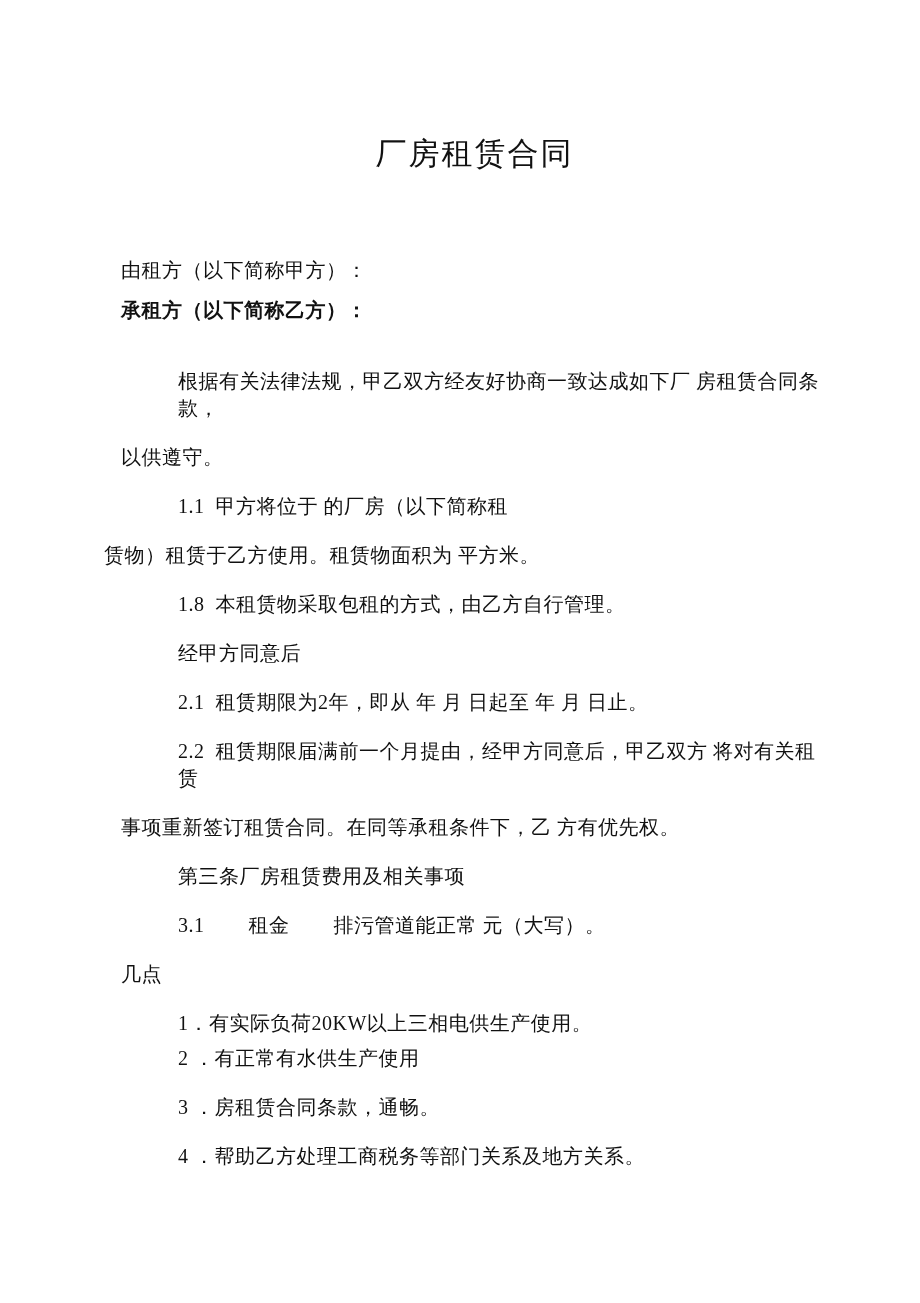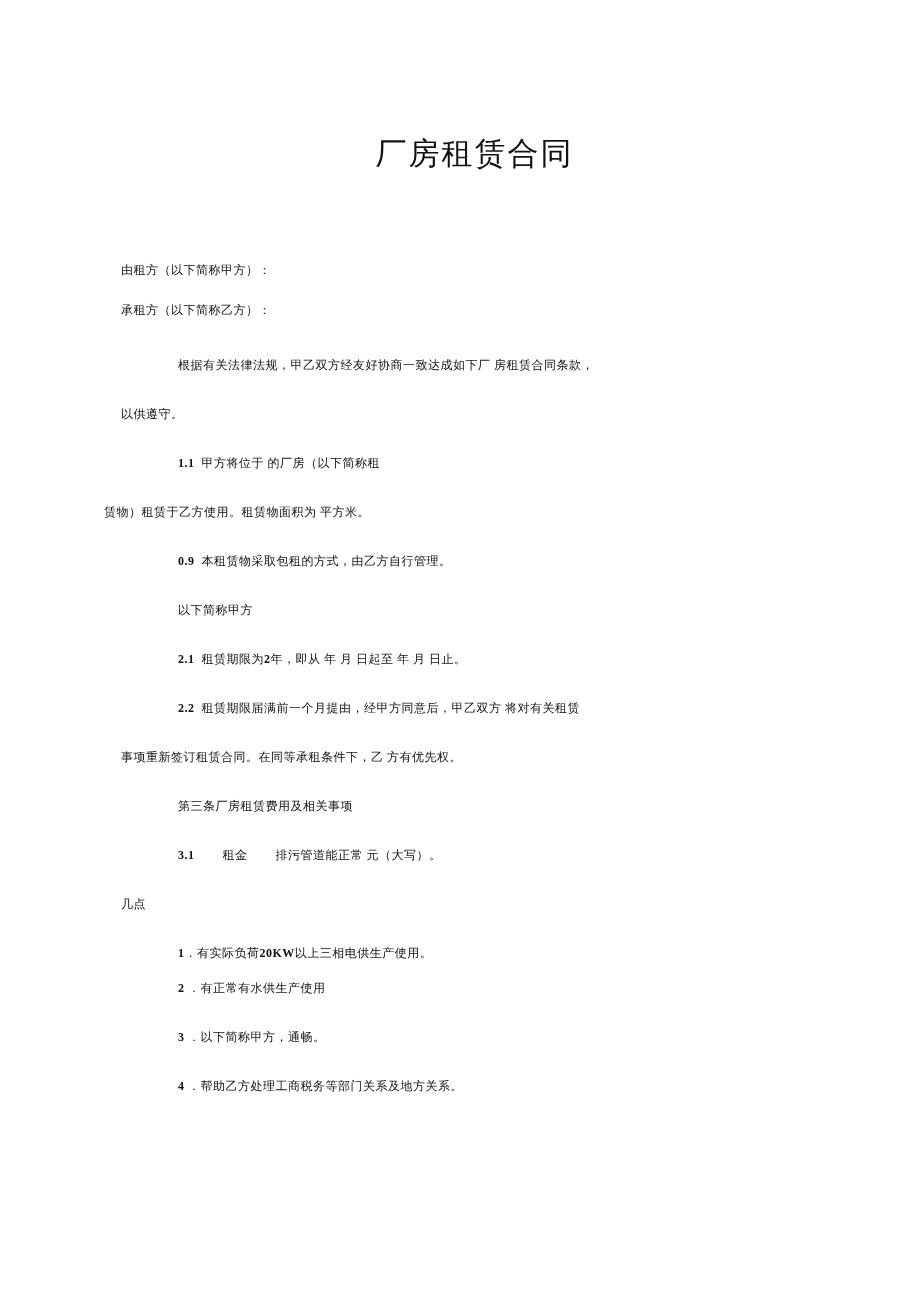--- a/index.html
+++ b/index.html
@@ -23,52 +23,52 @@
     font-weight: 400;
     line-height: 44px;
     text-align: center;
     letter-spacing: 2px;
     white-space: pre;
   }
   .doc-body {
     display: block;
   }
   .line {
-    font-size: 12px;
+    font-size: 20px;
     line-height: 27px;
     margin-top: 22px;
     white-space: pre-wrap;
     letter-spacing: 0.5px;
   }
   .line.indent { padding-left: 57px; }
   .line.outdent { margin-left: -17px; }
   .line.gap-first { margin-top: 81px; }
-  .line.gap-close { margin-top: 13px; }
-  .line.gap-wide  { margin-top: 28px; }
+  .line.gap-close { margin-top: 13px; font-weight: bold; }
+  .line.gap-wide  { margin-top: 44px; }
   .line.gap-tight { margin-top: 8px; }
-  .b { font-weight: 700; }
+  .b { font-weight: 400; }
 </style>
 </head>
 <body>
 
 <div class="page">
   <div class="doc-title">厂房租赁合同</div>
   <div class="doc-body">
       <div class="line gap-first"><span>由租方（以下简称甲方）：</span></div>
       <div class="line gap-close"><span>承租方（以下简称乙方）：</span></div>
       <div class="line indent gap-wide"><span>根据有关法律法规，甲乙双方经友好协商一致达成如下厂 房租赁合同条款，</span></div>
       <div class="line"><span>以供遵守。</span></div>
       <div class="line indent"><span class="b">1.1</span><span>  甲方将位于 的厂房（以下简称租</span></div>
       <div class="line outdent"><span>赁物）租赁于乙方使用。租赁物面积为 平方米。</span></div>
-      <div class="line indent"><span class="b">0.9</span><span>  本租赁物采取包租的方式，由乙方自行管理。</span></div>
-      <div class="line indent"><span>以下简称甲方</span></div>
+      <div class="line indent"><span class="b">1.8</span><span>  本租赁物采取包租的方式，由乙方自行管理。</span></div>
+      <div class="line indent"><span>经甲方同意后</span></div>
       <div class="line indent"><span class="b">2.1</span><span>  租赁期限为</span><span class="b">2</span><span>年，即从 年 月 日起至 年 月 日止。</span></div>
       <div class="line indent"><span class="b">2.2</span><span>  租赁期限届满前一个月提由，经甲方同意后，甲乙双方 将对有关租赁</span></div>
       <div class="line"><span>事项重新签订租赁合同。在同等承租条件下，乙 方有优先权。</span></div>
       <div class="line indent"><span>第三条厂房租赁费用及相关事项</span></div>
       <div class="line indent"><span class="b">3.1</span><span>        租金        排污管道能正常 元（大写）。</span></div>
       <div class="line"><span>几点</span></div>
       <div class="line indent"><span class="b">1</span><span>．有实际负荷</span><span class="b">20KW</span><span>以上三相电供生产使用。</span></div>
       <div class="line indent gap-tight"><span class="b">2</span><span> ．有正常有水供生产使用</span></div>
-      <div class="line indent"><span class="b">3</span><span> ．以下简称甲方，通畅。</span></div>
+      <div class="line indent"><span class="b">3</span><span> ．房租赁合同条款，通畅。</span></div>
       <div class="line indent"><span class="b">4</span><span> ．帮助乙方处理工商税务等部门关系及地方关系。</span></div>
     </div>
 </div>
 
 </body></html>

